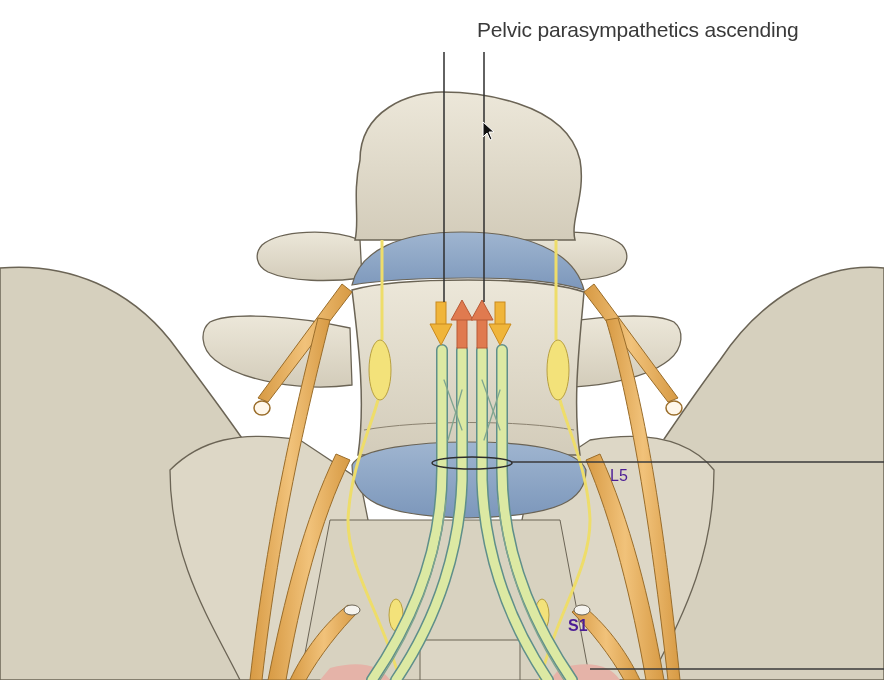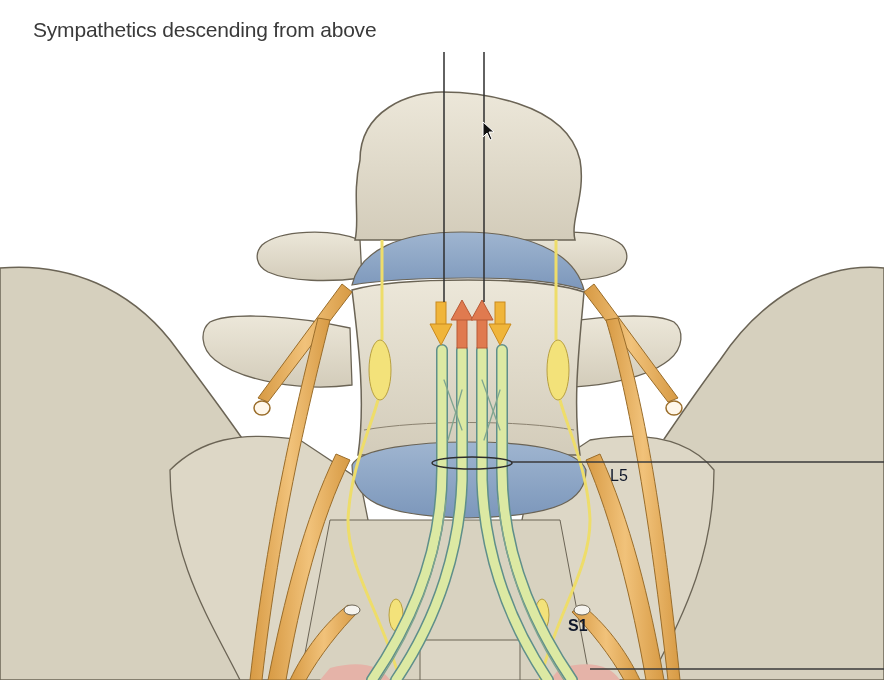--- a/index.html
+++ b/index.html
@@ -1,19 +1,19 @@
 <!DOCTYPE html>
 <html><head>
 <meta charset="utf-8">
 <style>
   html, body { margin: 0; padding: 0; background: #ffffff; }
   body { width: 884px; height: 680px; overflow: hidden; position: relative; font-family: "Liberation Sans", sans-serif; }
   #stage { position: absolute; left: 0; top: 0; width: 884px; height: 680px; }
   .label-top { position: absolute; top: 18px; font-size: 21px; color: #3a3a3a; letter-spacing: -0.2px; white-space: nowrap; font-family: "Liberation Sans", sans-serif; }
-  .seg-label { position: absolute; font-size: 16px; color: #0f172a; font-family: "Liberation Sans", sans-serif; }
+  .seg-label { position: absolute; font-size: 16px; color: #4c1d95; font-family: "Liberation Sans", sans-serif; }
   .cursor { position: absolute; left: 482px; top: 121px; width: 14px; height: 20px; }
 </style>
 </head>
 <body>
 
 <div id="stage">
   <svg width="884" height="680" viewBox="0 0 884 680" xmlns="http://www.w3.org/2000/svg">
     <defs>
       <linearGradient id="boneGrad" x1="0" y1="0" x2="0" y2="1">
         <stop offset="0" stop-color="#ece7d9"></stop>
@@ -125,20 +125,20 @@
       <rect x="495" y="302" width="10" height="24" fill="#f0b53a" stroke="#c98a1e" stroke-width="1"></rect>
       <path d="M489 324 L511 324 L500 345 Z" fill="#f0b53a" stroke="#c98a1e" stroke-width="1"></path>
     </g>
 
     <line x1="444" y1="52" x2="444" y2="302" stroke="#2e2e2e" stroke-width="1.5"></line>
     <line x1="484" y1="52" x2="484" y2="302" stroke="#2e2e2e" stroke-width="1.5"></line>
     <line x1="512" y1="462" x2="884" y2="462" stroke="#3a3a3a" stroke-width="1.3"></line>
     <line x1="590" y1="669" x2="884" y2="669" stroke="#3a3a3a" stroke-width="1.3"></line>
   </svg>
 
-  <div class="label-top" style="left:33px;">Sympathetics descending from above</div>
+  <div class="label-top" style="left:477px;">Pelvic parasympathetics ascending</div>
   <div class="seg-label" style="left:610px; top:467px;">L5</div>
   <div class="seg-label" style="left:568px; top:617px;font-weight:bold;">S1</div>
 
   <svg class="cursor" viewBox="0 0 14 20">
     <path d="M1 1 L1 16 L5 12 L8 19 L10 18 L7 11 L12 11 Z" fill="#111" stroke="#fff" stroke-width="1"></path>
   </svg>
 </div>
 
 </body></html>

